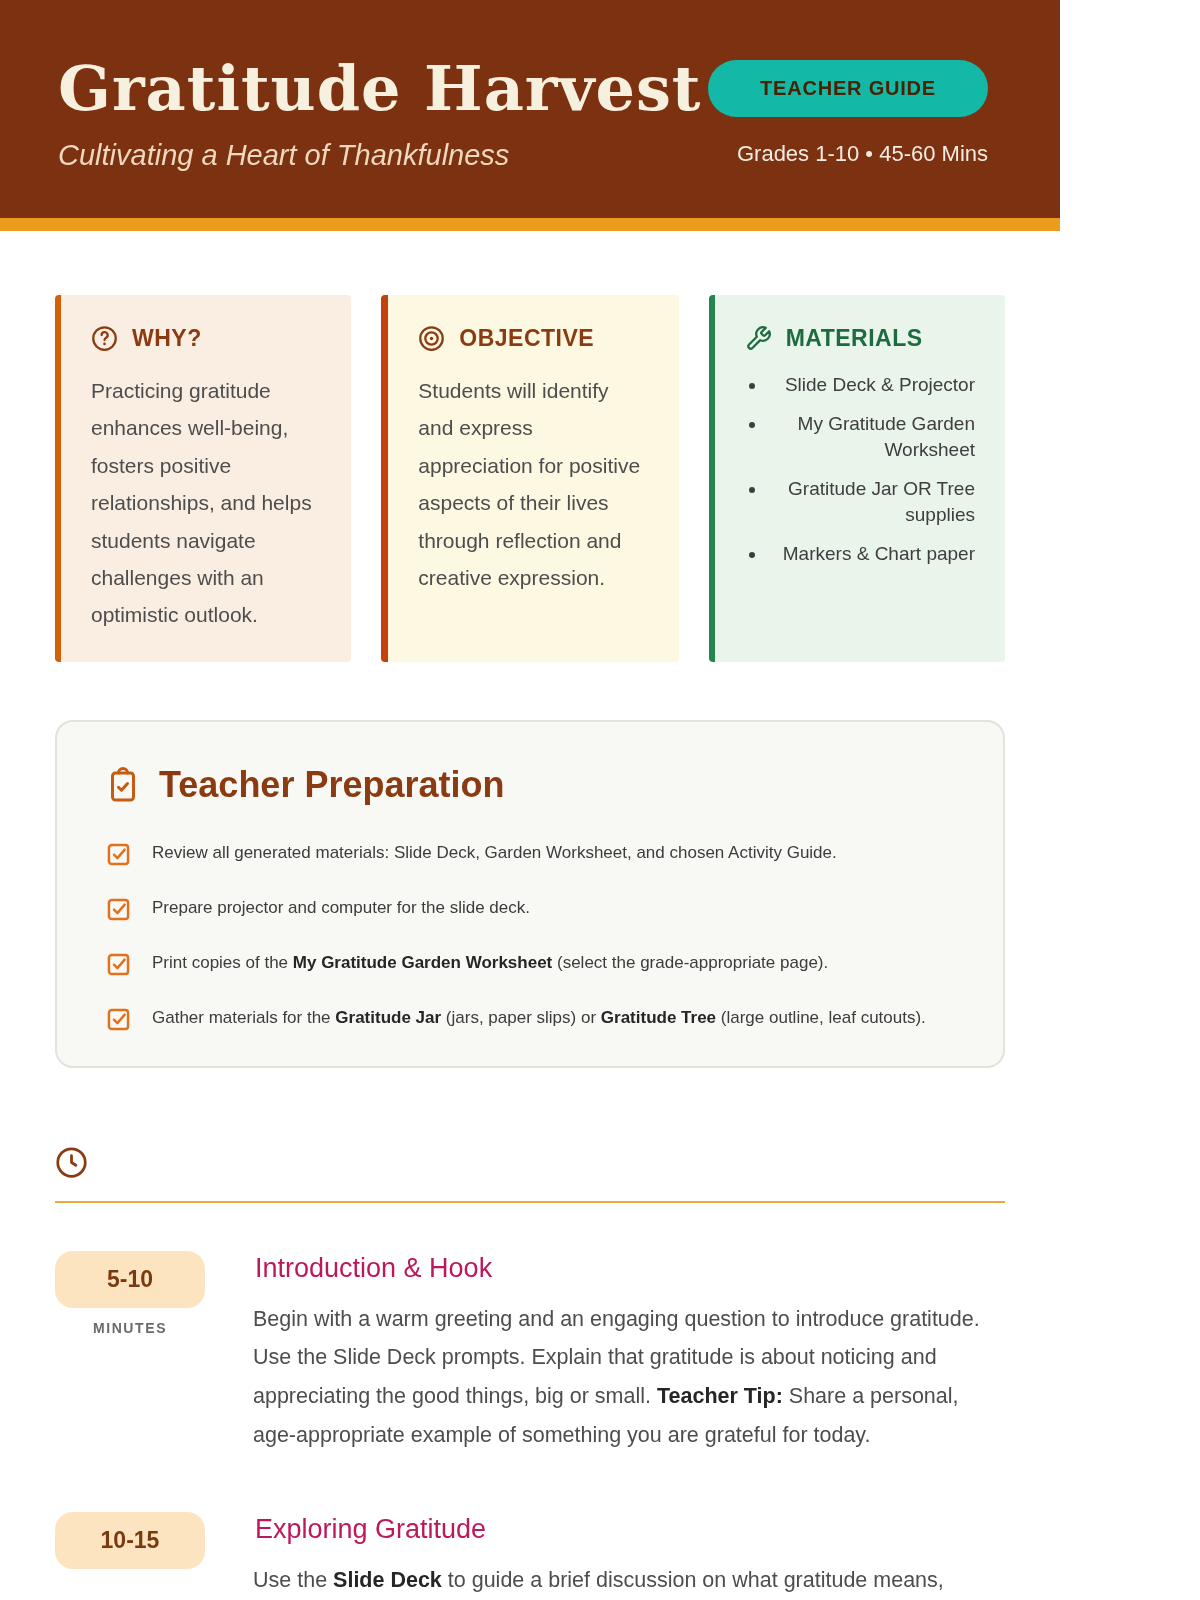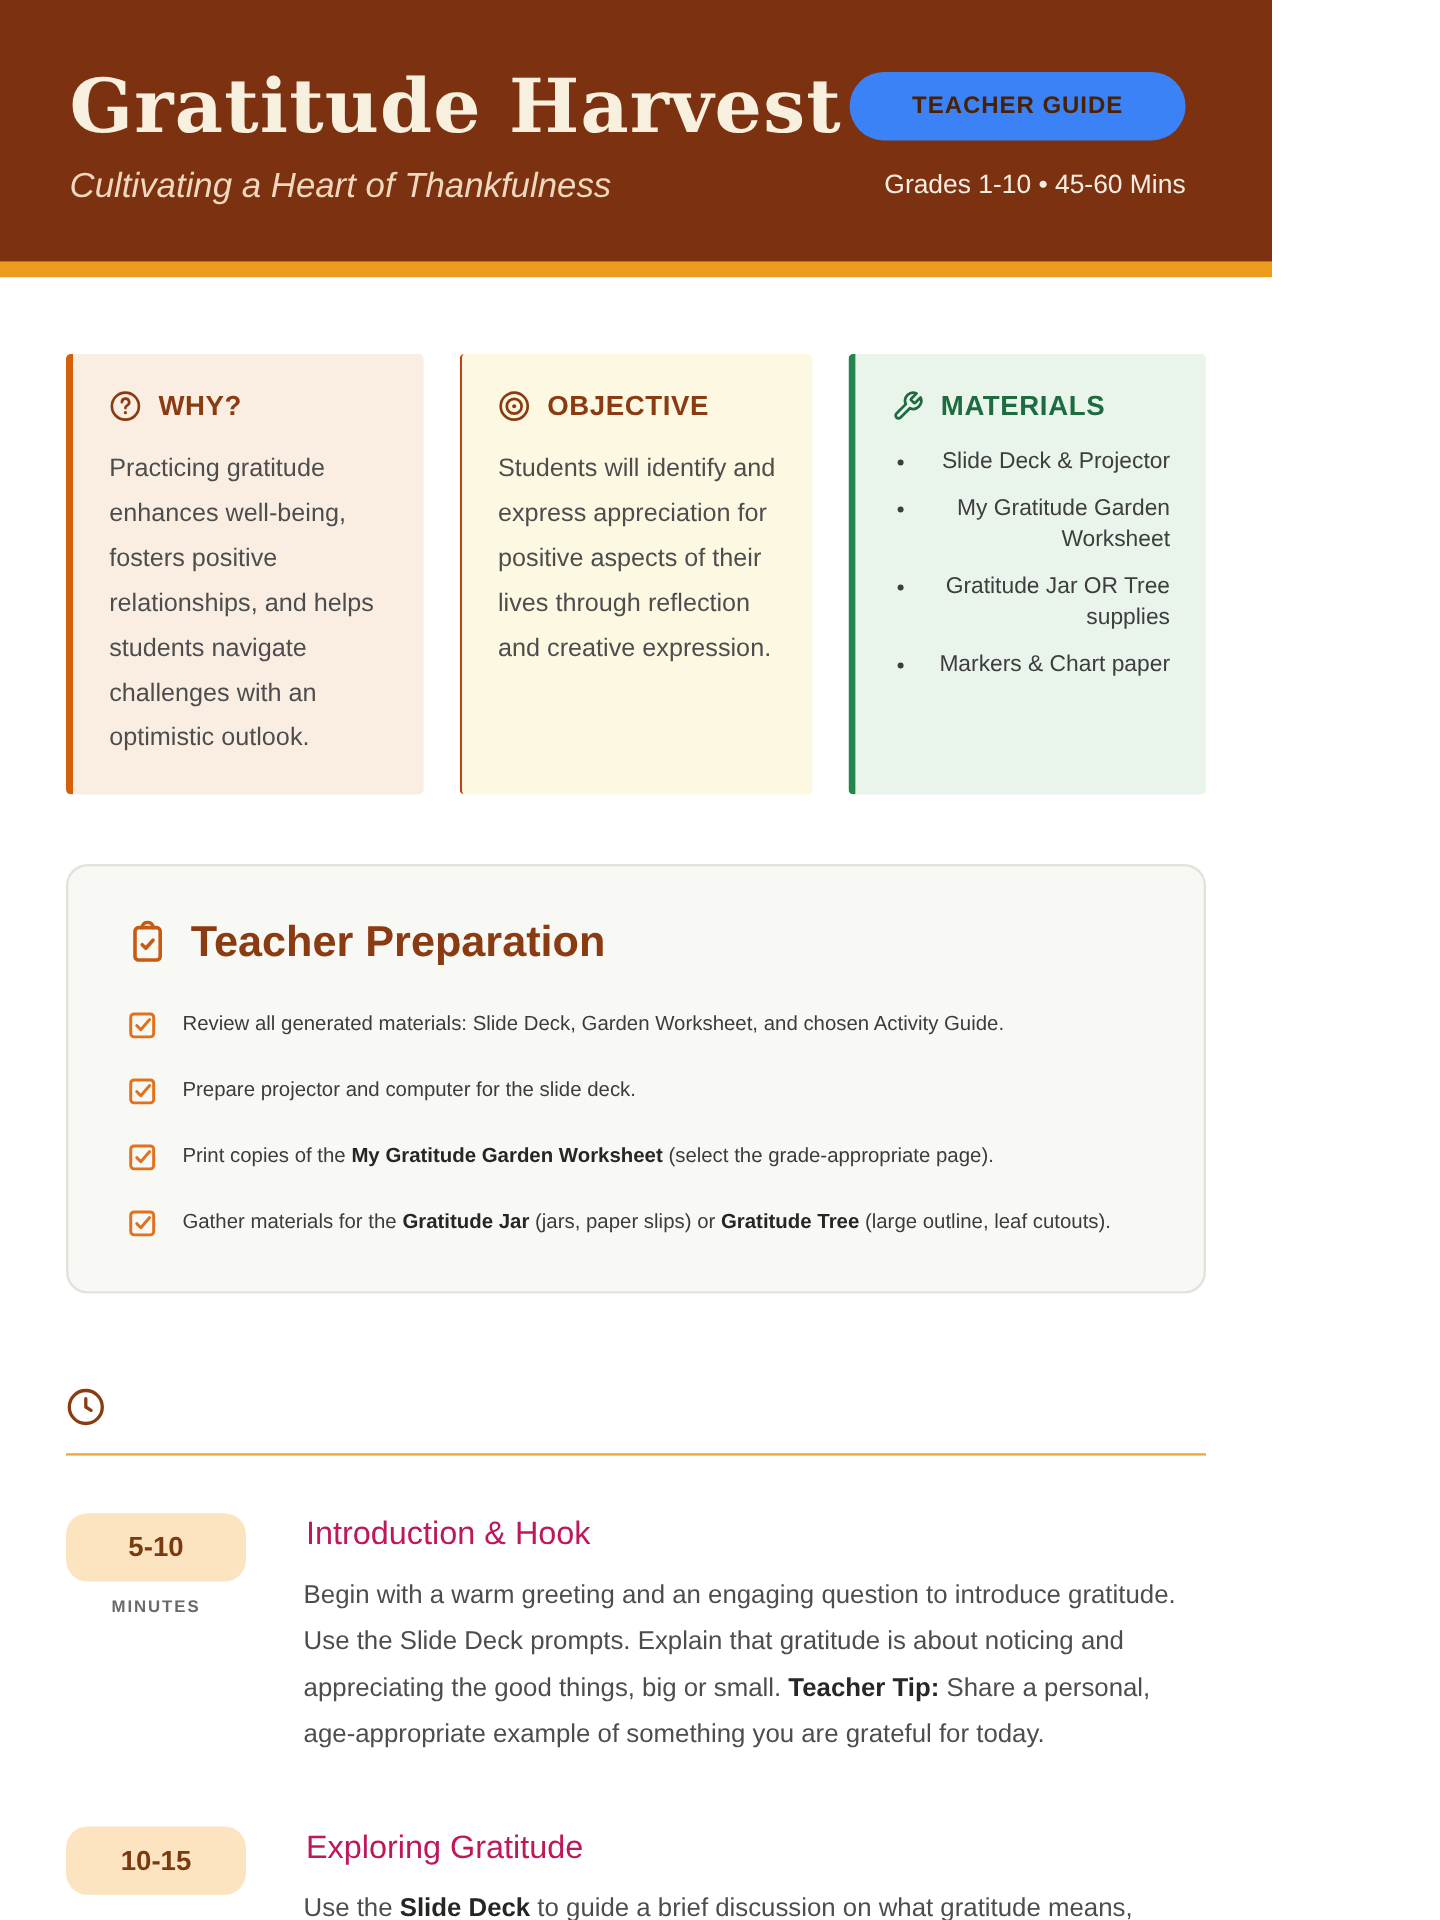--- a/index.html
+++ b/index.html
@@ -37,21 +37,21 @@
     margin-top: 14px;
   }
   .header-right {
     position: absolute;
     top: 60px;
     right: 72px;
     text-align: right;
   }
   .guide-pill {
     display: inline-block;
-    background: #3b82f6;
+    background: #14b8a6;
     color: #4a2104;
     font-weight: bold;
     font-size: 20px;
     letter-spacing: 0.8px;
     padding: 17px 52px;
     border-radius: 40px;
     border: none;
   }
   .header-meta {
     margin-top: 24px;
@@ -69,21 +69,21 @@
     gap: 30px;
     margin: 64px 55px 0 55px;
     align-items: stretch;
   }
   .card {
     flex: 1 1 0;
     padding: 30px 30px 28px 30px;
     border-radius: 4px;
   }
   .card-why { background: #faeee2; border-left: 6px solid #d2610a; }
-  .card-objective { background: #fcf8e2; border-left: 2px solid #c2410c; }
+  .card-objective { background: #fcf8e2; border-left: 7px solid #c2410c; }
   .card-materials { background: #e9f4eb; border-left: 6px solid #23864e; }
   .card-head {
     display: flex;
     align-items: center;
     gap: 14px;
     margin-bottom: 20px;
   }
   .card-head .icon { display: inline-flex; }
   .card-head .icon svg { width: 27px; height: 27px; }
   .card-title {
@@ -109,21 +109,21 @@
     line-height: 1.4;
     margin-bottom: 12px;
   }
 
   
   .prep-box {
     margin: 58px 55px 0 55px;
     background: #f8f8f5;
     border: 2px solid #e3e3dc;
     border-radius: 18px;
-    padding: 42px 48px 16px 48px;
+    padding: 42px 48px 6px 48px;
   }
   .prep-head {
     display: flex;
     align-items: center;
     gap: 18px;
     color: #8a3b12;
     margin-bottom: 34px;
   }
   .prep-head .icon { color: #c75b12; display: inline-flex; }
   .prep-head .icon svg { width: 36px; height: 36px; }

